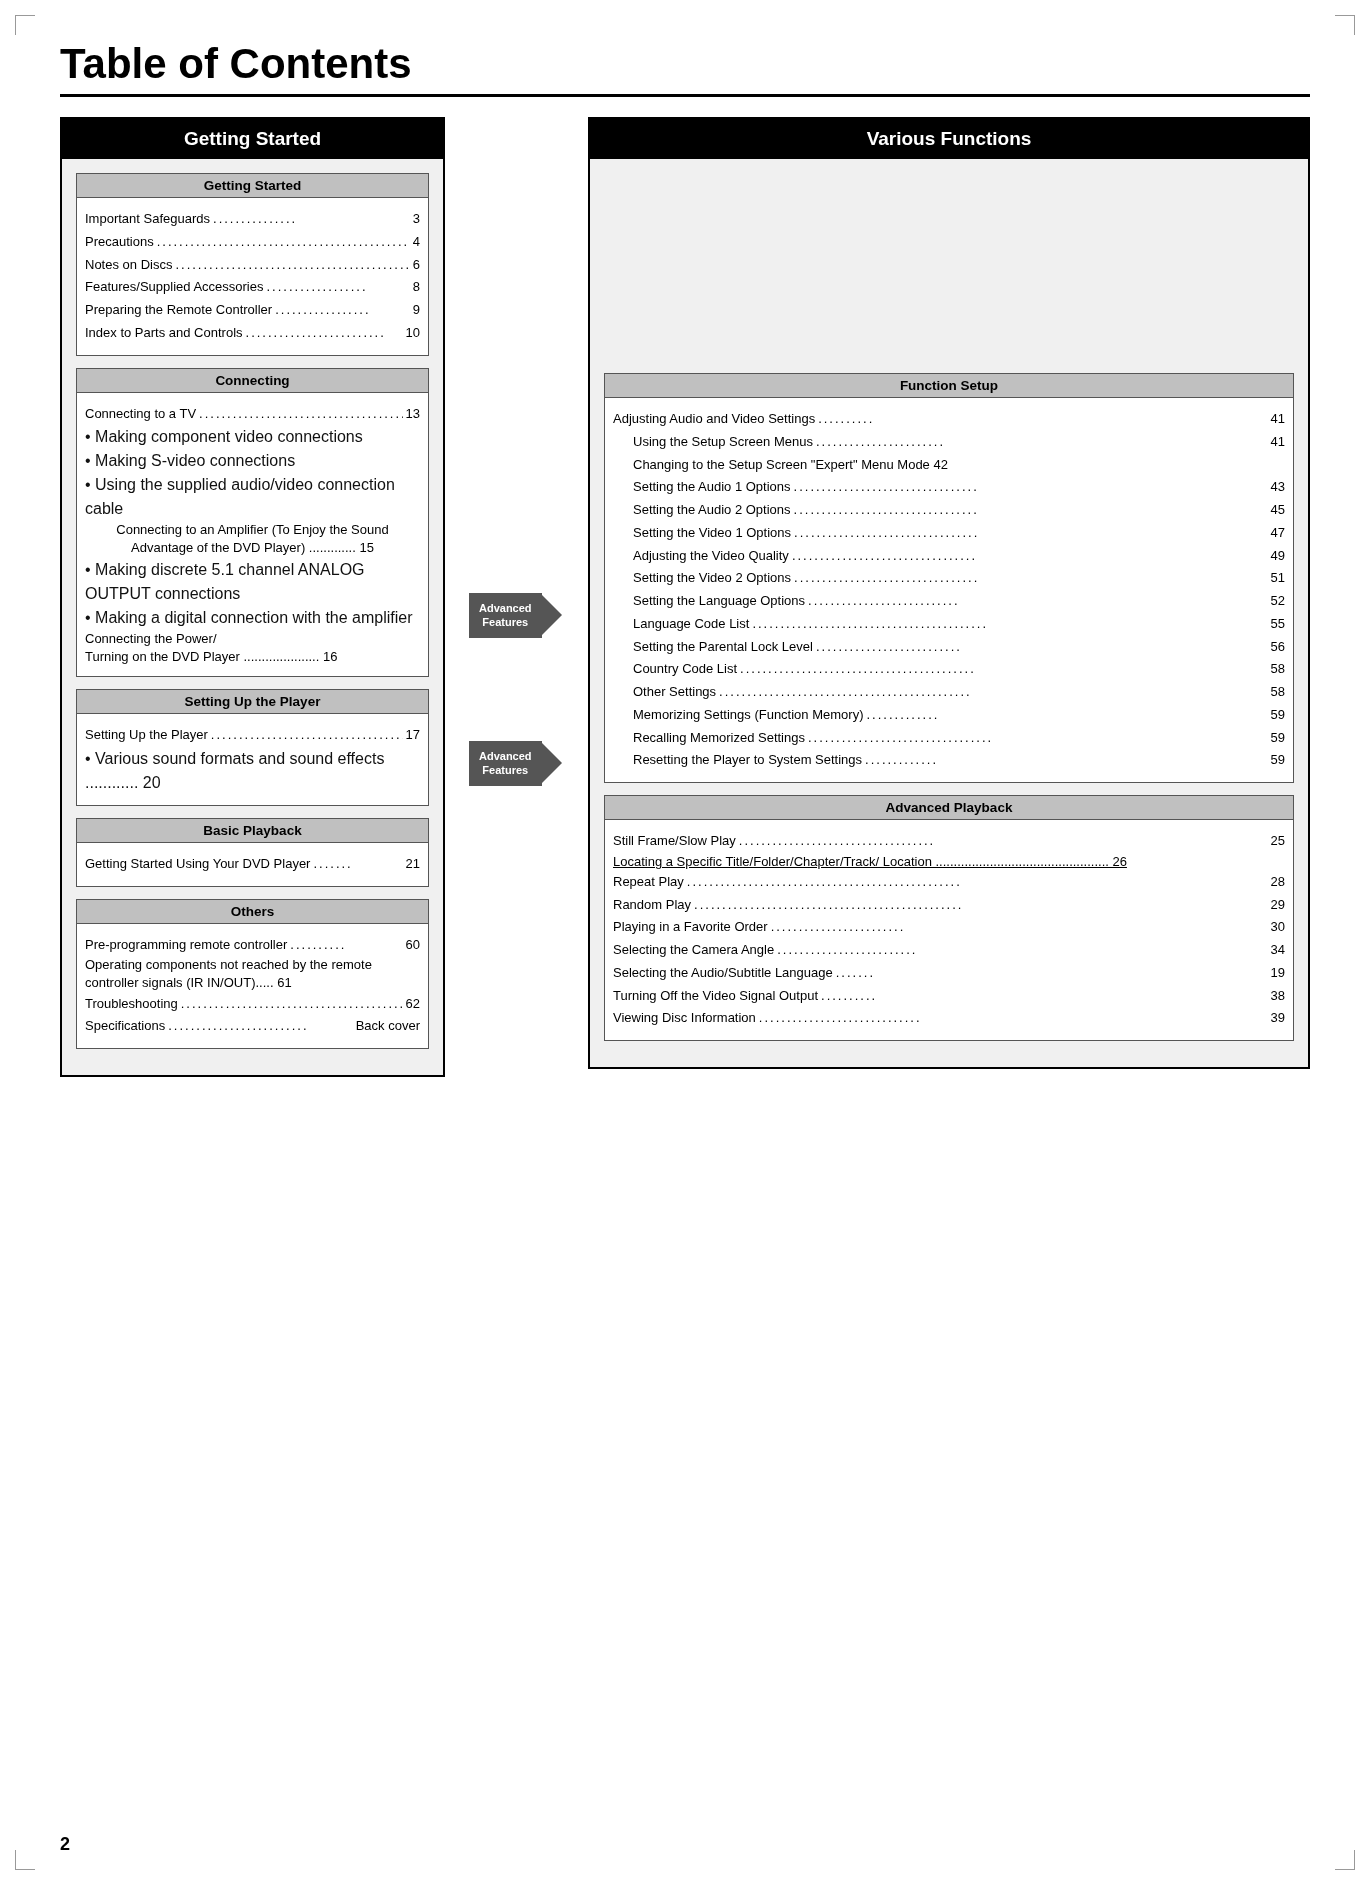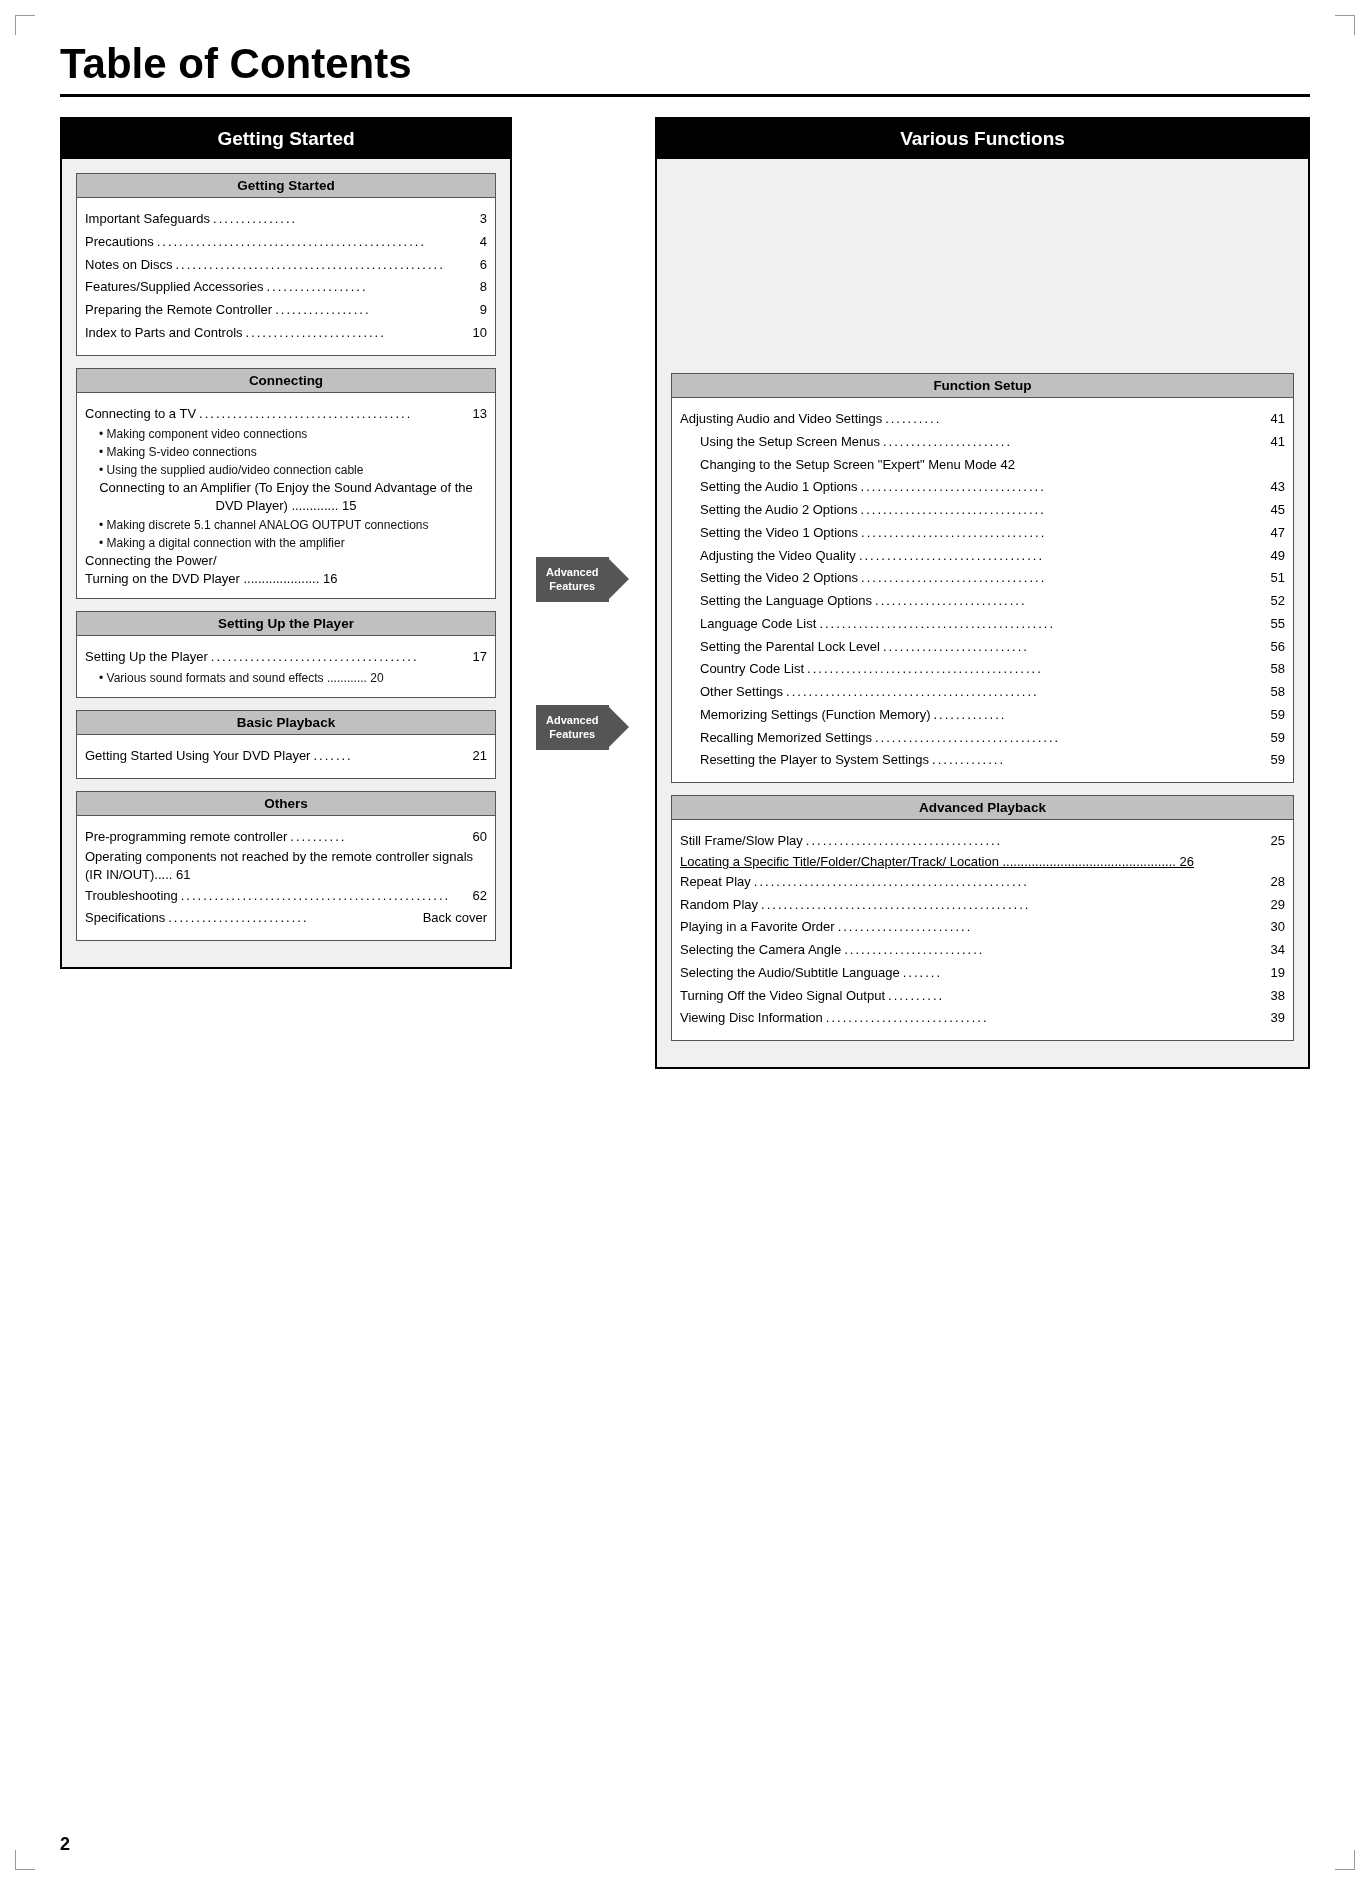--- a/index.html
+++ b/index.html
@@ -108,34 +108,34 @@
       margin: 0 3px;
       white-space: nowrap;
     }
 
     .entry-page {
       flex-shrink: 0;
       font-size: 13px;
     }
 
     .entry-sub {
-      font-size: 12px;
+      font-size: 16px;
       line-height: 1.5;
-      margin-left: 14px;
       color: #111;
     }
 
     .entry-sub-item::before {
       content: '• ';
     }
 
     
     .h-arrow {
       display: flex;
       align-items: center;
+      margin-top: 36px;
     }
 
     .h-arrow-body {
       background: #555;
       color: #fff;
       font-size: 11px;
       font-weight: 700;
       text-align: center;
       padding: 8px 10px;
       line-height: 1.3;
@@ -155,21 +155,21 @@
 <div class="corner-mark corner-tl"></div>
 <div class="corner-mark corner-tr"></div>
 <div class="corner-mark corner-bl"></div>
 <div class="corner-mark corner-br"></div>
 
 <h1 class="page-title">Table of Contents</h1>
 <hr class="title-rule">
 
 <div style="display:flex; gap:24px; align-items:flex-start; position:relative;">
 
-  <div style="width:452px; flex-shrink:0;">
+  <div style="width:385px; flex-shrink:0;">
 
     <div class="outer-box">
       <div class="outer-box-header">Getting Started</div>
       <div class="outer-box-body">
 
         <div class="inner-box">
           <div class="inner-box-header">Getting Started</div>
           <div class="inner-box-content">
             <div class="entry-row">
               <span class="entry-title">Important Safeguards</span>

